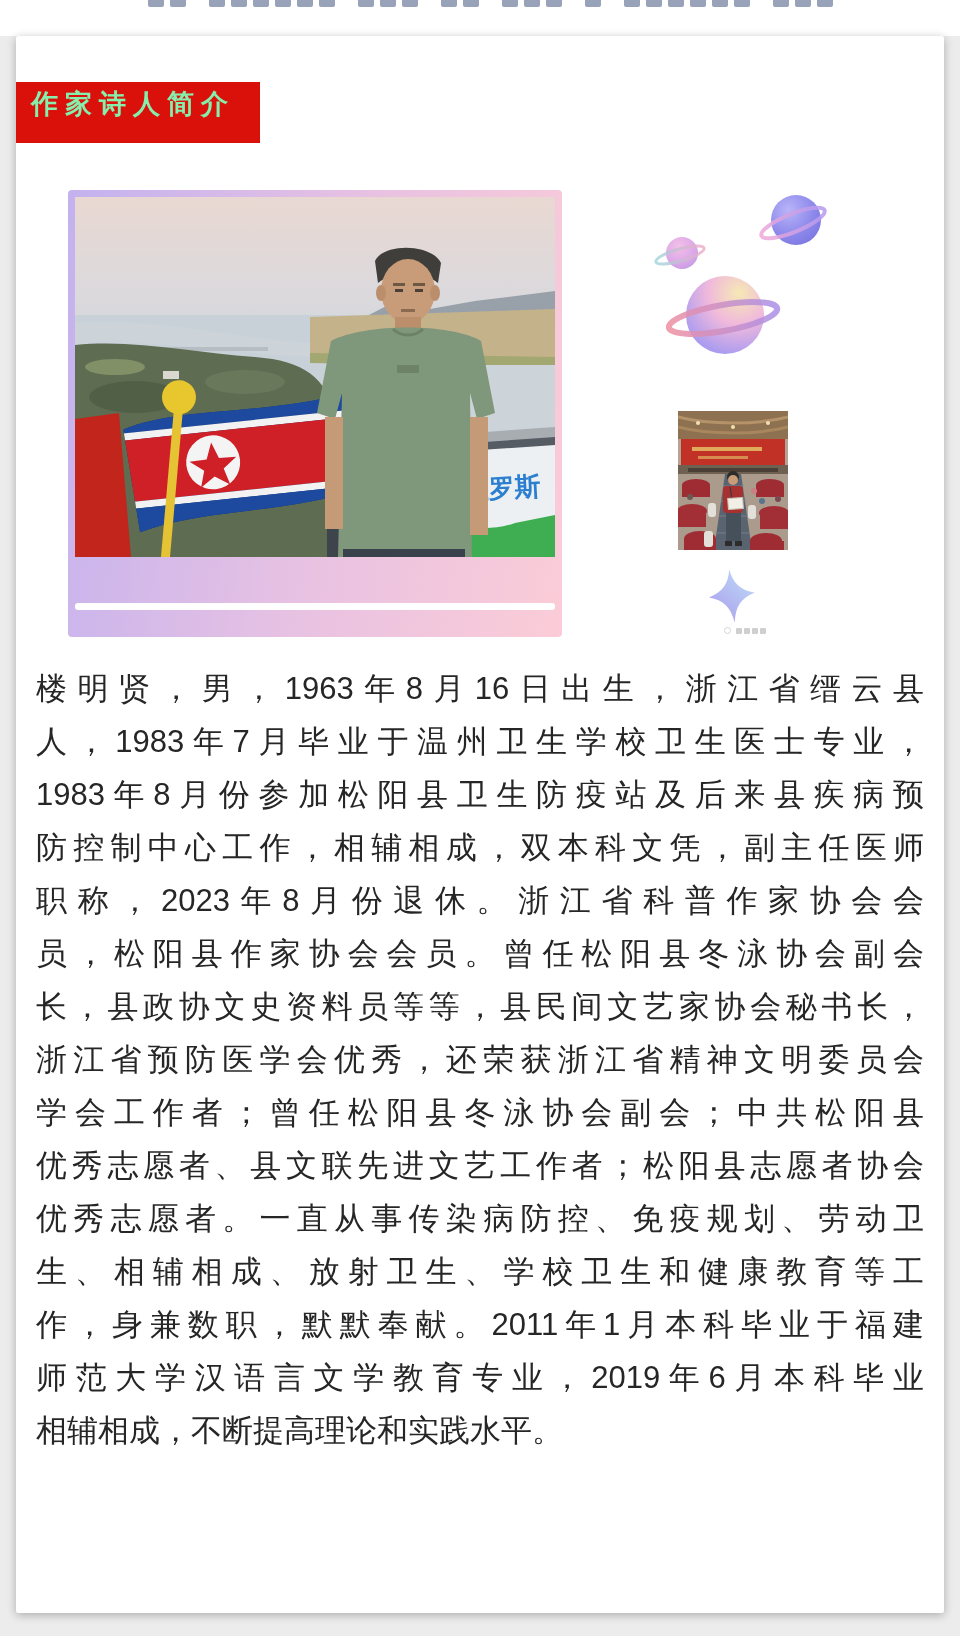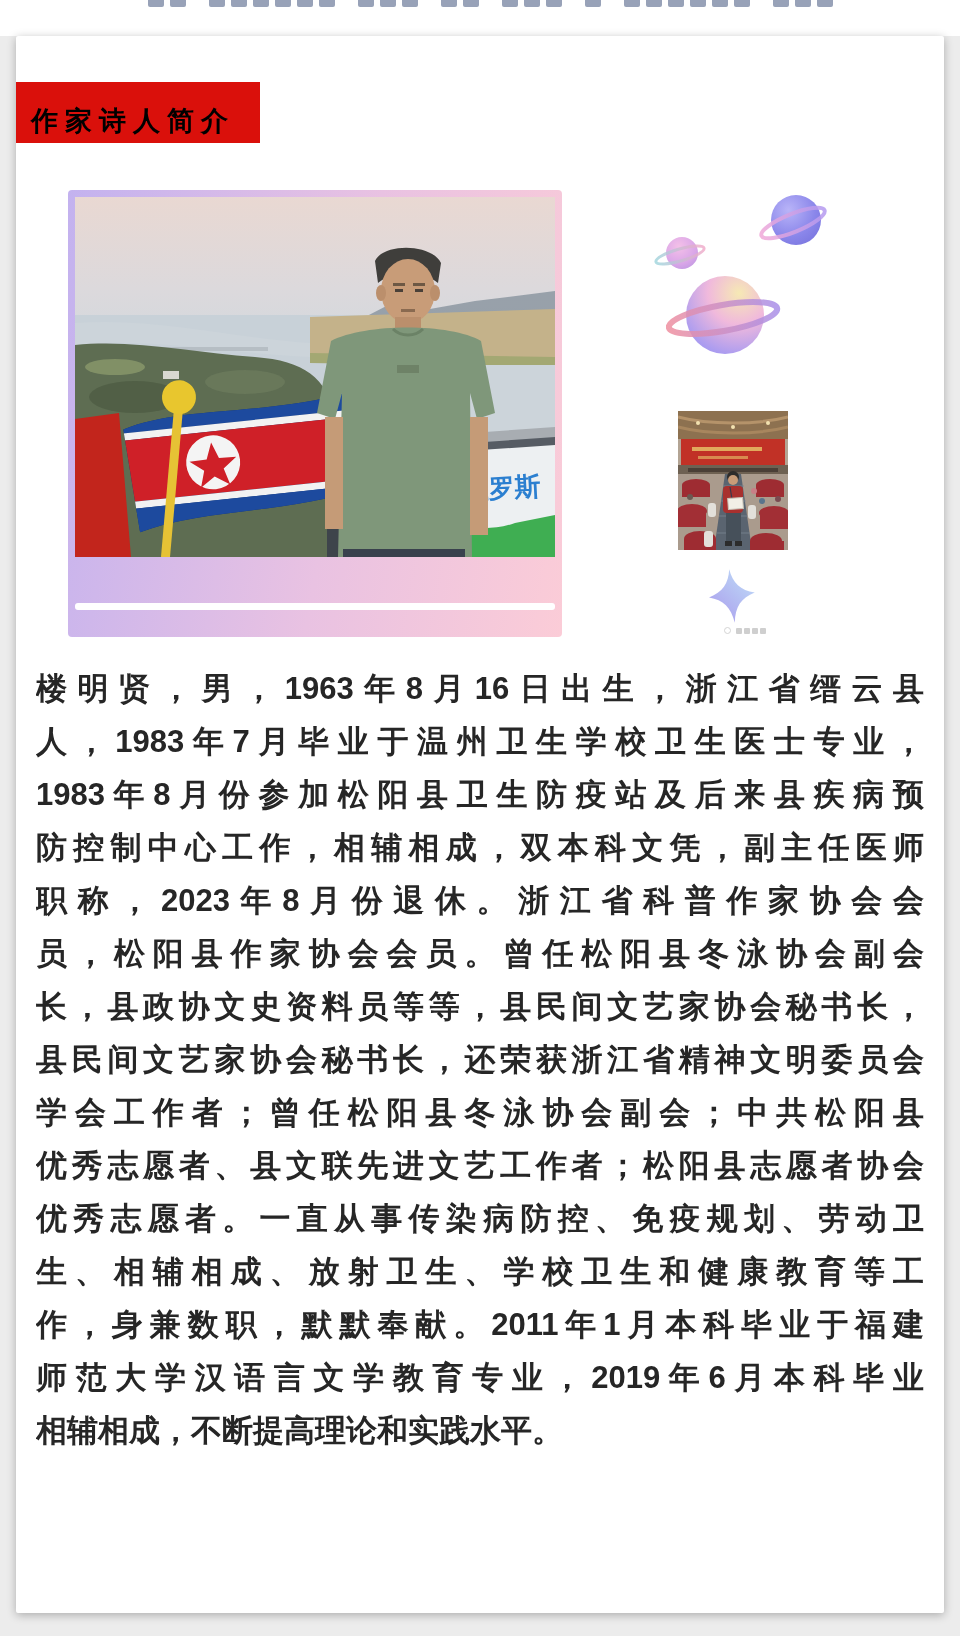--- a/index.html
+++ b/index.html
@@ -22,22 +22,22 @@
     position:absolute; left:16px; top:36px; width:928px; height:1577px;
     background:#ffffff; box-shadow:0 2px 10px rgba(0,0,0,.28); border-radius:2px;
   }
 
   
   #section-badge {
     position:absolute; left:0; top:46px; width:244px; height:61px;
     background:#da100b; display:flex; align-items:flex-end;
   }
   #section-badge .badge-label {
-    color:#000000; font-size:27px; font-weight:bold; letter-spacing:7px;
-    padding:0 0 4px 15px; white-space:nowrap;
+    color:#86efac; font-size:27px; font-weight:bold; letter-spacing:7px;
+    padding:0 0 21px 15px; white-space:nowrap;
   }
 
   
   #portrait-frame {
     position:absolute; left:52px; top:154px; width:494px; height:447px;
     background:linear-gradient(100deg,#c3b2ef 0%, #e9c2e2 55%, #fbccd7 100%);
     border-radius:4px;
   }
   #portrait-photo { position:absolute; left:7px; top:7px; width:480px; height:360px; }
   #portrait-underline {
@@ -56,21 +56,21 @@
 
   
   #sparkle { position:absolute; left:692px; top:532px; width:48px; height:56px; }
   #watermark { position:absolute; left:708px; top:591px; display:flex; align-items:center; }
   #watermark .wm-dot { width:7px; height:7px; border-radius:50%; border:1px solid #d4d4d4; margin-right:5px; }
   #watermark .wm-seg { width:6px; height:6px; background:#cfcfcf; margin-right:2px; border-radius:1px; }
 
   
   #bio-text {
     position:absolute; left:20px; top:626px; width:888px;
-    font-size:31px; line-height:53px; color:#262626; font-weight:700;
+    font-size:31px; line-height:53px; color:#262626; font-weight:400;
     word-break:break-all;
   }
   .bio-line { text-align:justify; text-align-last:justify; height:53px; overflow:hidden; }
   .bio-line.last { text-align:center; text-align-last:left; }
 </style>
 </head>
 <body>
 
 <div id="page">
 
@@ -340,21 +340,21 @@
     </div>
 
     <div id="bio-text">
         <div class="bio-line">楼明贤，男，1963年8月16日出生，浙江省缙云县</div>
         <div class="bio-line">人，1983年7月毕业于温州卫生学校卫生医士专业，</div>
         <div class="bio-line">1983年8月份参加松阳县卫生防疫站及后来县疾病预</div>
         <div class="bio-line">防控制中心工作，相辅相成，双本科文凭，副主任医师</div>
         <div class="bio-line">职称，2023年8月份退休。浙江省科普作家协会会</div>
         <div class="bio-line">员，松阳县作家协会会员。曾任松阳县冬泳协会副会</div>
         <div class="bio-line">长，县政协文史资料员等等，县民间文艺家协会秘书长，</div>
-        <div class="bio-line">县民间文艺家协会秘书长，还荣获浙江省精神文明委员会</div>
+        <div class="bio-line">浙江省预防医学会优秀，还荣获浙江省精神文明委员会</div>
         <div class="bio-line">学会工作者；曾任松阳县冬泳协会副会；中共松阳县</div>
         <div class="bio-line">优秀志愿者、县文联先进文艺工作者；松阳县志愿者协会</div>
         <div class="bio-line">优秀志愿者。一直从事传染病防控、免疫规划、劳动卫</div>
         <div class="bio-line">生、相辅相成、放射卫生、学校卫生和健康教育等工</div>
         <div class="bio-line">作，身兼数职，默默奉献。2011年1月本科毕业于福建</div>
         <div class="bio-line">师范大学汉语言文学教育专业，2019年6月本科毕业</div>
         <div class="bio-line last">相辅相成，不断提高理论和实践水平。</div>
       </div>
 
   </div>

